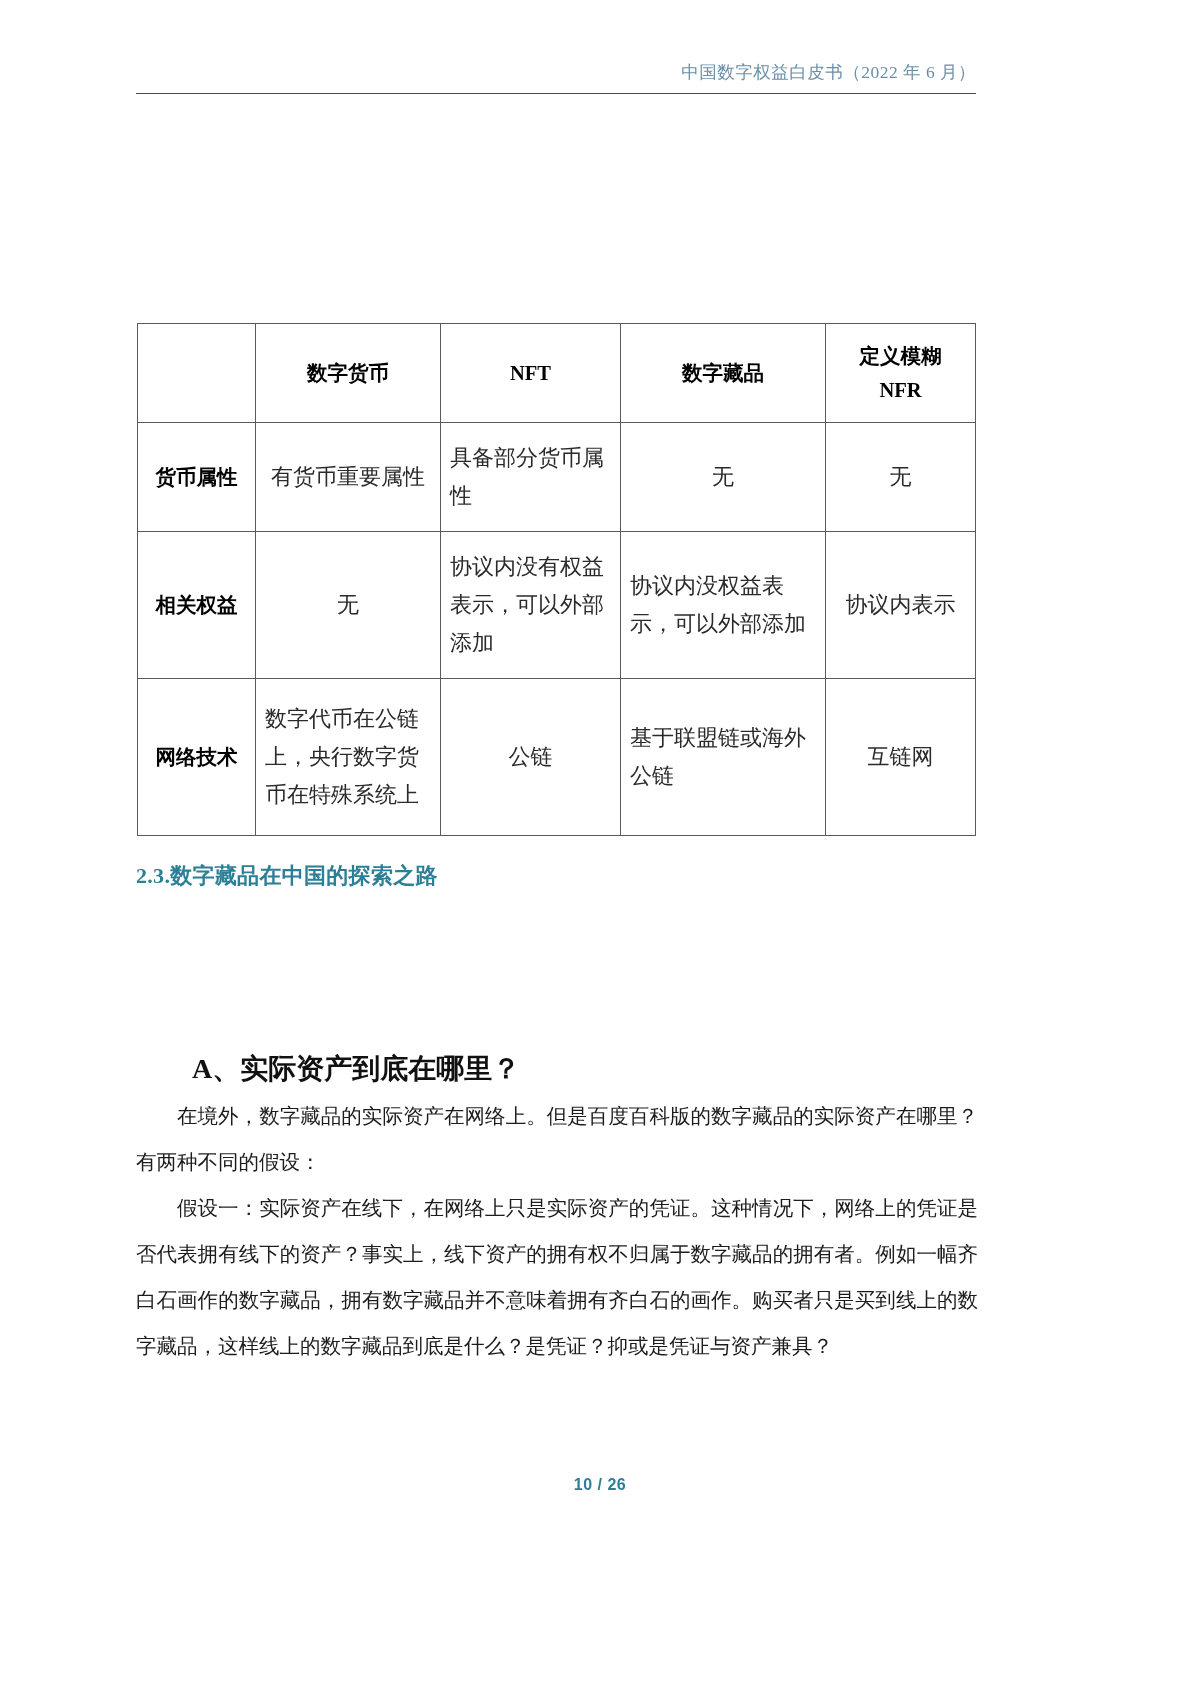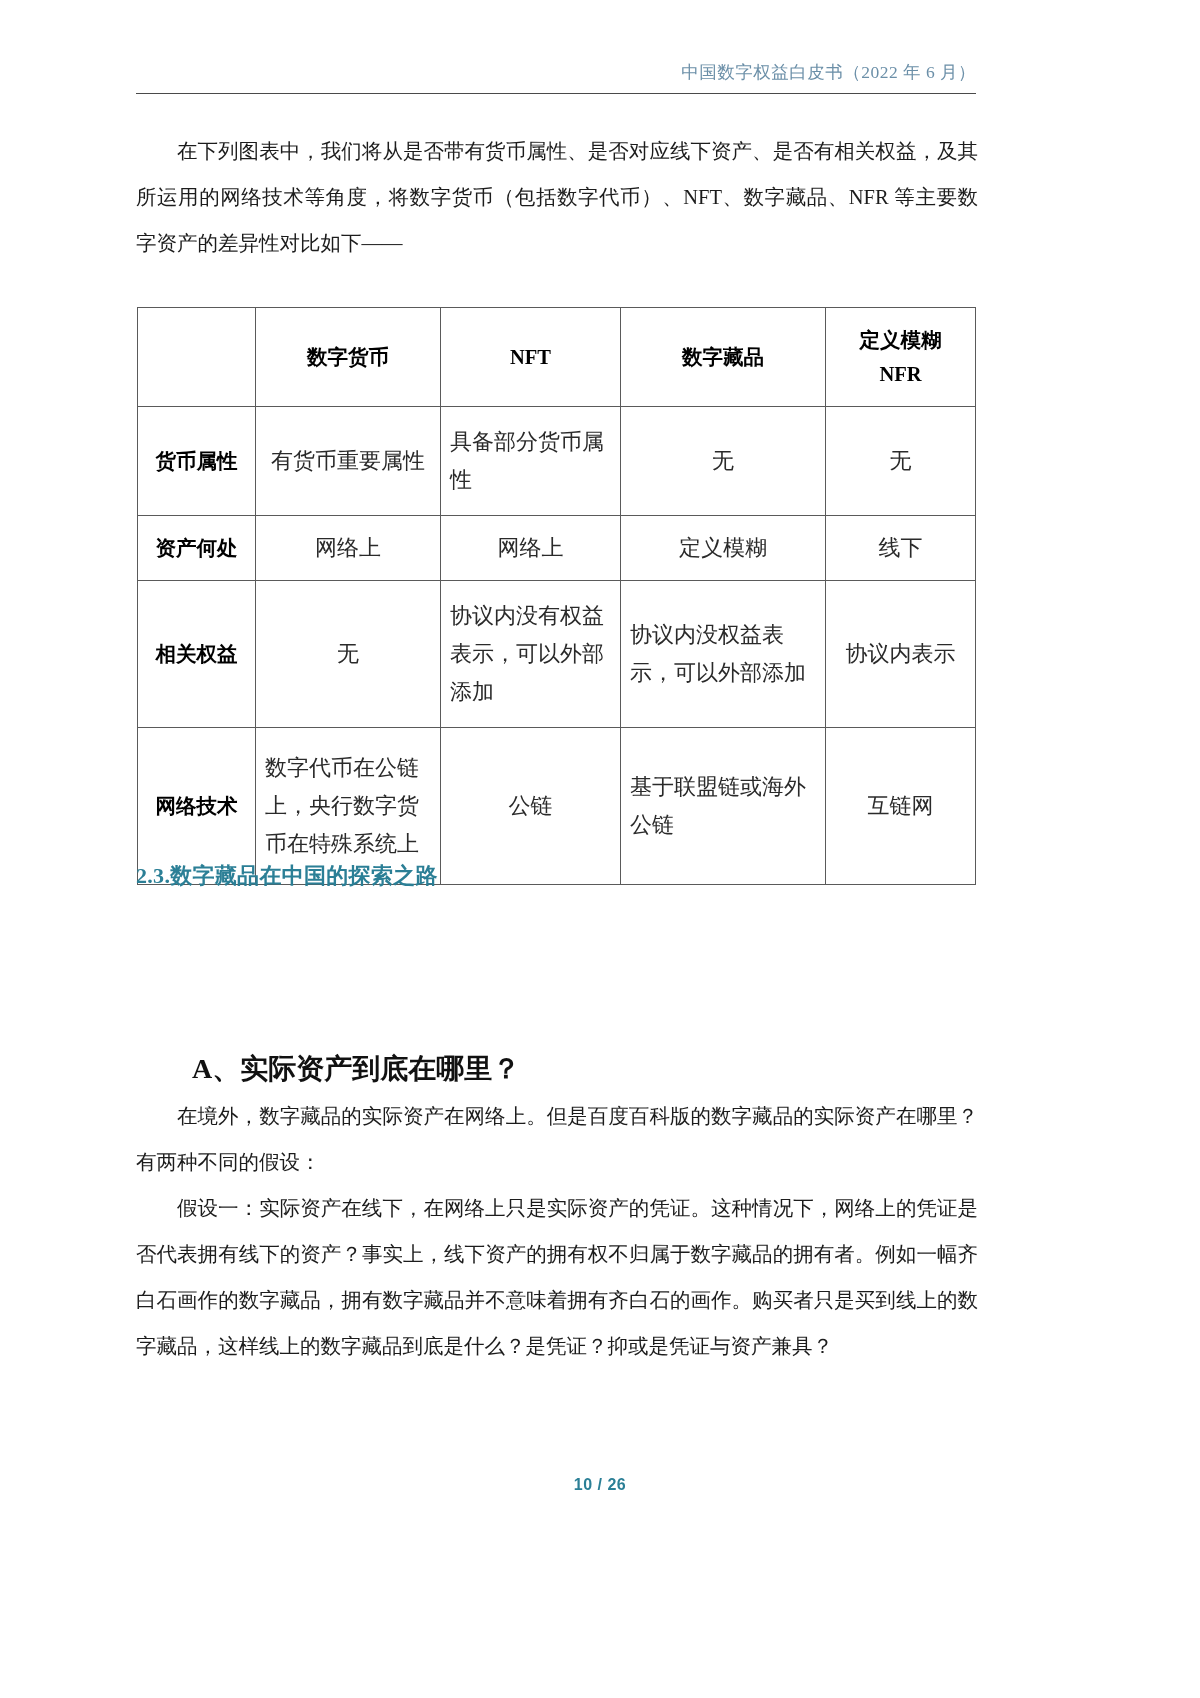--- a/index.html
+++ b/index.html
@@ -56,21 +56,21 @@
     position: absolute;
     left: 136px;
     top: 128px;
     width: 842px;
   }
 
   
   .tbl-wrap {
     position: absolute;
     left: 137px;
-    top: 307px;
+    top: 323px;
     width: 838px;
   }
   table.cmp {
     border-collapse: collapse;
     width: 100%;
     table-layout: fixed;
   }
   table.cmp td, table.cmp th {
     border: 1.3px solid #5a5a5a;
     vertical-align: middle;
@@ -175,21 +175,20 @@
 </head>
 <body>
 
 <div class="page">
 
   <div class="header-wrap">
     <div class="header-text">中国数字权益白皮书（2022 年 6 月）</div>
     <div class="header-rule"></div>
   </div>
 
-  <p id="intro-para" class="para indent">在下列图表中，我们将从是否带有货币属性、是否对应线下资产、是否有相关权益，及其所运用的网络技术等角度，将数字货币（包括数字代币）、NFT、数字藏品、NFR 等主要数字资产的差异性对比如下——</p>
 
   <div class="tbl-wrap">
     <table class="cmp">
       <colgroup>
         <col class="col-label">
           <col class="col-a">
           <col class="col-b">
           <col class="col-c">
           <col class="col-d">
       </colgroup>
@@ -206,27 +205,20 @@
         </tr>
       </thead>
       <tbody>
         <tr class="r-money">
           <td class="rowlabel">货币属性</td>
           <td class="ctr">有货币重要属性</td>
           <td class="lft">具备部分货币属性</td>
           <td class="ctr">无</td>
           <td class="ctr">无</td>
         </tr>
-        <tr class="r-where">
-          <td class="rowlabel">资产何处</td>
-          <td class="ctr">网络上</td>
-          <td class="ctr">网络上</td>
-          <td class="ctr">定义模糊</td>
-          <td class="ctr">线下</td>
-        </tr>
         <tr class="r-rights">
           <td class="rowlabel">相关权益</td>
           <td class="ctr">无</td>
           <td class="lft">协议内没有权益表示，可以外部添加</td>
           <td class="lft">协议内没权益表示，可以外部添加</td>
           <td class="ctr">协议内表示</td>
         </tr>
         <tr class="r-tech">
           <td class="rowlabel">网络技术</td>
           <td class="lft">数字代币在公链上，央行数字货币在特殊系统上</td>

